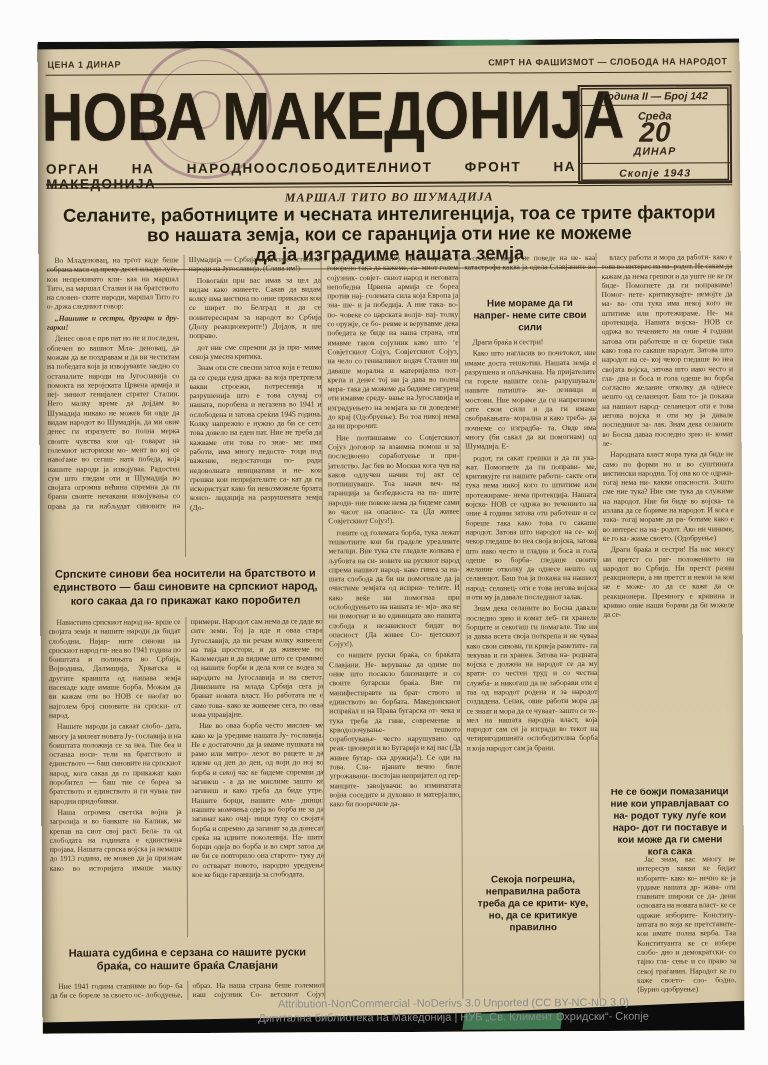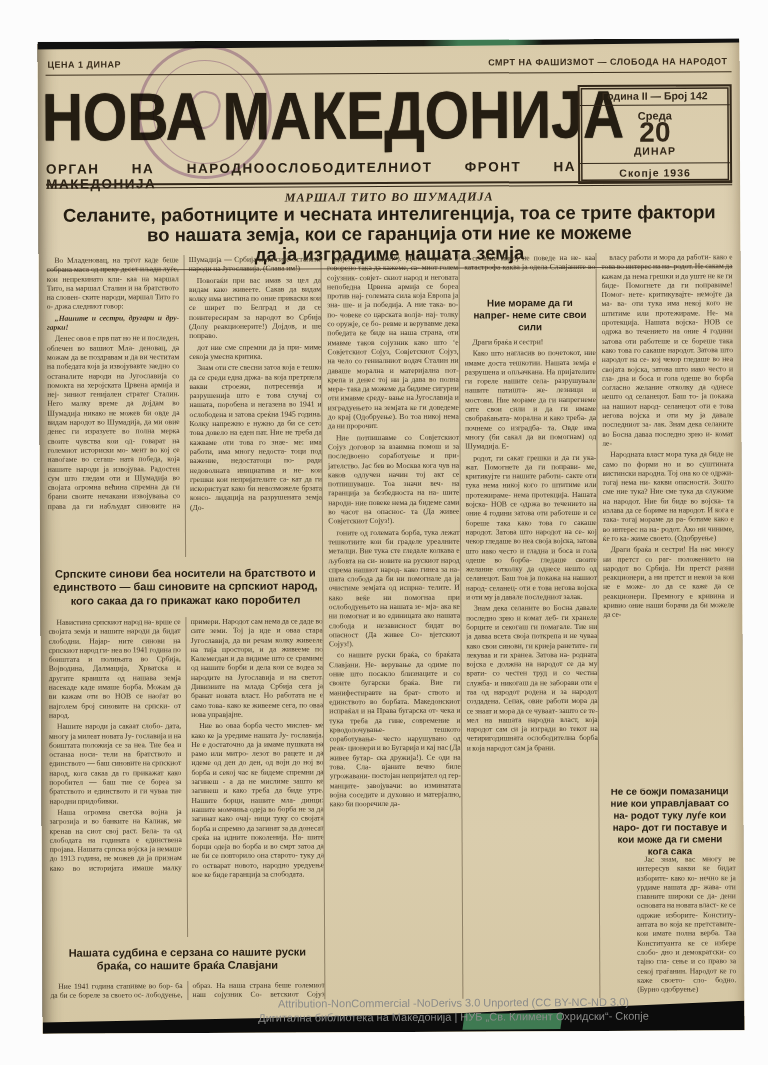--- a/index.html
+++ b/index.html
@@ -44,21 +44,21 @@
     border:3px solid rgba(148,92,168,.55);opacity:.85;mix-blend-mode:multiply;pointer-events:none;
   }
   .stamp .inner{position:absolute;inset:12px;border-radius:50%;border:1.5px solid rgba(148,92,168,.5);}
   .stamp .emblem{position:absolute;left:50%;top:50%;width:26px;height:34px;transform:translate(-50%,-55%) rotate(12deg);
     border:2px solid rgba(148,92,168,.5);border-radius:40% 40% 50% 50%;}
   .issuebox{
     position:absolute;left:540px;top:44px;width:150px;
     border:2px solid #33281a;box-shadow:0 0 0 1px #d9cbaa inset, 0 0 0 2.5px #33281a inset;
     font-family:"Liberation Sans",sans-serif;font-weight:bold;color:#33281a;text-align:center;
   }
-  .issuebox .cell{padding:3px 10px;border-bottom:1.5px solid #33281a;}
+  .issuebox .cell{padding:3px 10px;border-bottom:1.5px solid #33281a;font-style:italic;}
   .issuebox .cell:last-child{border-bottom:none;}
   .issue-line{font-size:10.5px;}
   .weekday{font-size:11px;margin-top:1px;}
   .daynum{font-size:28px;line-height:22px;}
   .month{font-size:10.5px;letter-spacing:1px;margin:1px 0 3px;}
   .placeyear{font-size:10.5px;letter-spacing:1px;}
   .organ{
     position:absolute;left:8px;top:118px;width:530px;text-align:justify;text-align-last:justify;
     font-family:"Liberation Sans",sans-serif;font-weight:bold;font-size:13.5px;letter-spacing:1.5px;color:#2a2114;
   }
@@ -128,21 +128,21 @@
     <div class="emblem"></div>
   </div>
 
   <div class="issuebox">
     <div class="cell issue-line">Година II — Број 142</div>
     <div class="cell">
       <div class="weekday">Среда</div>
       <div class="daynum">20</div>
       <div class="month">ДИНАР</div>
     </div>
-    <div class="cell placeyear">Скопје 1936</div>
+    <div class="cell placeyear">Скопје 1943</div>
   </div>
 
   <div class="organ">ОРГАН НА НАРОДНООСЛОБОДИТЕЛНИОТ ФРОНТ НА МАКЕДОНИЈА</div>
   <div class="dblrule"></div>
 
   <div class="kicker">МАРШАЛ ТИТО ВО ШУМАДИЈА</div>
   <div class="headline">
     <div>Селаните, работниците и чесната интелигенција, тоа се трите фактори</div>
     <div>во нашата земја, кои се гаранција оти ние ке можеме</div>
     <div>да ја изградиме нашата земја</div>
@@ -186,20 +186,21 @@
       <div class="block c4pre">
           <p>се веќе никој не поведе на не- каа катастрофа каква ја одела Славјаните во оваа војна (така е!)</p>
         </div>
       <div class="subhead incol c4sub1">Ние мораме да ги напрег- неме сите свои сили</div>
       <div class="block c4mid">
           <p>Драги браќа и сестри!</p>
           <p>Како што нагласив во почетокот, ние имаме доста тешкотии. Нашата земја е разрушена и опљачкана. На пријателите ги гореле нашите села- разрушувале нашите патишта- же- лезници и мостови. Ние мораме да ги напрегнеме сите свои сили и да ги имаме свобраќањата- морална и како треба- да почнеме со изградба- та. Овде има многу (би сакал да ви помогнам) од Шумадија. Е-</p>
           <p>родот, ги сакат грешки и да ги ука- жат. Помогнете да ги поправи- ме, критикујте ги нашите работи- сакте оти тука нема никој кого го штитиме или протежираме- нема протекција. Нашата војска- НОВ се одржа во течението на оние 4 години затова оти работеше и се бореше така како това го сакаше народот. Затова што народот на се- кој чекор гледаше во неа своја војска, затова што иако често и гладна и боса и гола одеше во борба- гледаше своите желание отколку да однесе нешто од селанецот. Баш тоа ја покажа на нашиот народ- селанец- оти е това негова војска и оти му ја давале последниот залак.</p>
           <p>Знам дека селаните во Босна давале последно зрно и комат леб- ги хранеле борците и секогаш ги помагале. Тие ни ја даваа всета своја поткрепа и не чуваа како свои синови, ги криеја ранетите- ги лекуваа и ги хранеа. Затова на- родната војска е должна на народот се да му врати- со честен труд и со честна служба- и никогаш да не заборави оти е таа од народот родена и за народот создадена. Сепак, овие работи мора да се знаат и мора да се чуваат- зашто се те- мел на нашата народна власт, која народот сам си ја изгради во текот на четиригодишната ослободителна борба и која народот сам ја брани.</p>
         </div>
+      <div class="subhead incol c4sub2">Секоја погрешна, неправилна работа треба да се крити- куе, но, да се критикуе правилно</div>
     </div>
 
     <div class="col">
       <div class="block c5top">
           <p>власу работи и мора да работи- како е това во интерес на на- родот. Не сакам да кажам да нема грешки и да уште не ке ги биде- Помогнете да ги поправиме! Помог- нете- критикувајте- немојте да ма- ва- оти тука има некој кого не штитиме или протежираме. Не- ма протекција. Нашата војска- НОВ се одржа во течението на оние 4 години затова оти работеше и се бореше така како това го сакаше народот. Затова што народот на се- кој чекор гледаше во неа својата војска, затова што иако често и гла- дна и боса и гола одеше во борба согласно желание отколку да однесе нешто од селанецот. Баш то- ја покажа на нашиот народ- селанецот оти е това негова војска и оти му ја давале последниот за- лак. Знам дека селаните во Босна даваа последно зрно и- комат ле-</p>
           <p>Народната власт мора тука да биде не само по форми но и во суштината вистински народна. Тој она ко се одржи- тогај нема ни- какви опасности. Зошто сме ние тука? Ние сме тука да служиме на народот. Ние би биде во војска- та излава да се бориме на народот. И кога е така- тогај мораме да ра- ботиме како е во интерес на на- родот. Ако ни чиниме, ќе го ка- жиме своето. (Одобруење)</p>
           <p>Драги браќа и сестри! На нас многу ни претст со раг- положението на народот во Србија. Ни претст разни реакционери, а ни претст и некои за кои не е може- ло да се каже да се реакционери. Премногу е кривина и кривио оние наши борачи да би можеле да се-</p>
         </div>
       <div class="subhead incol c5sub">Не се божји помазаници ние кои управлјаваат со на- родот туку луѓе кои наро- дот ги поставуе и кои може да ги смени кога сака</div>
       <div class="block c5tail">

